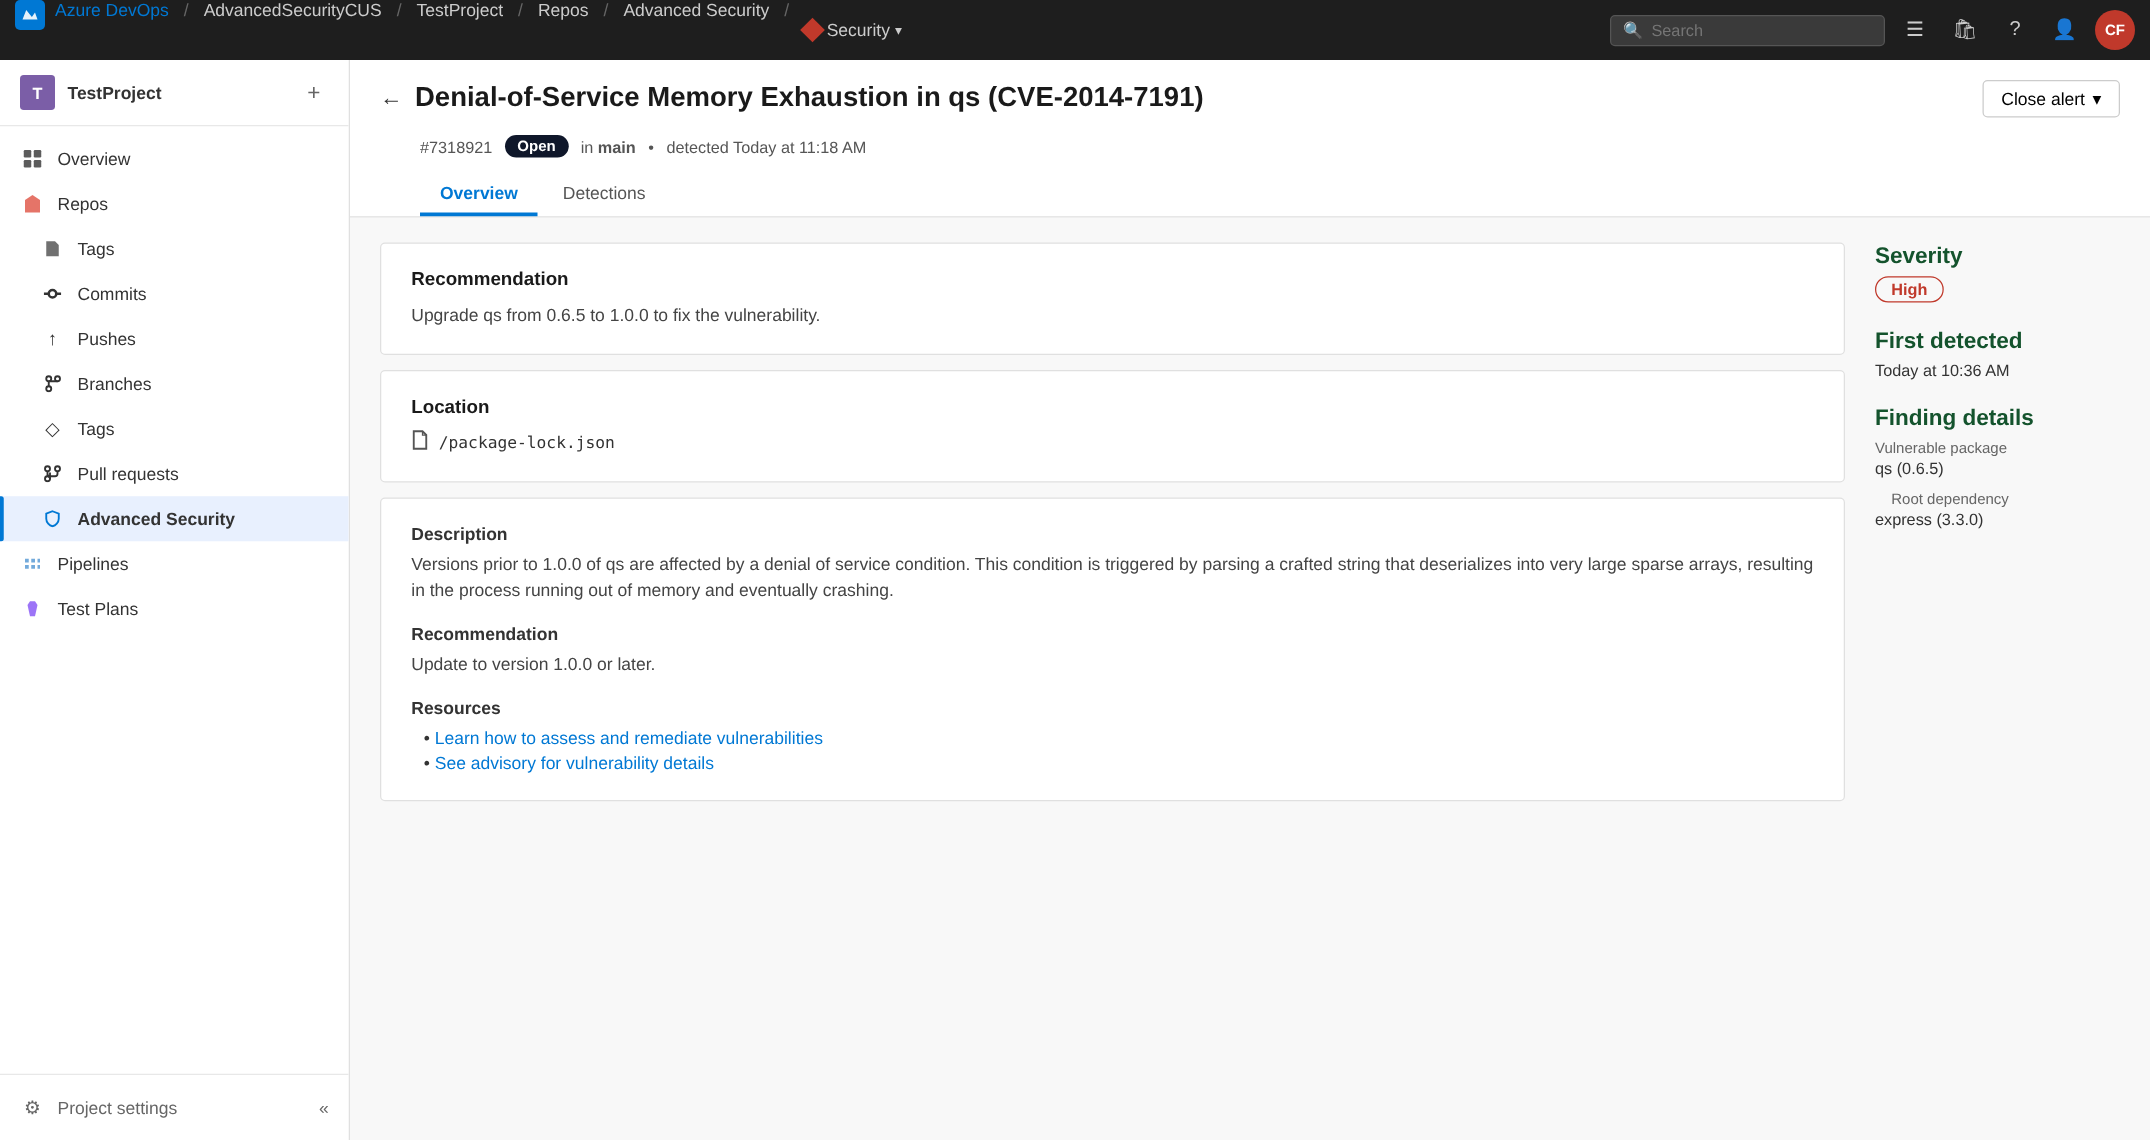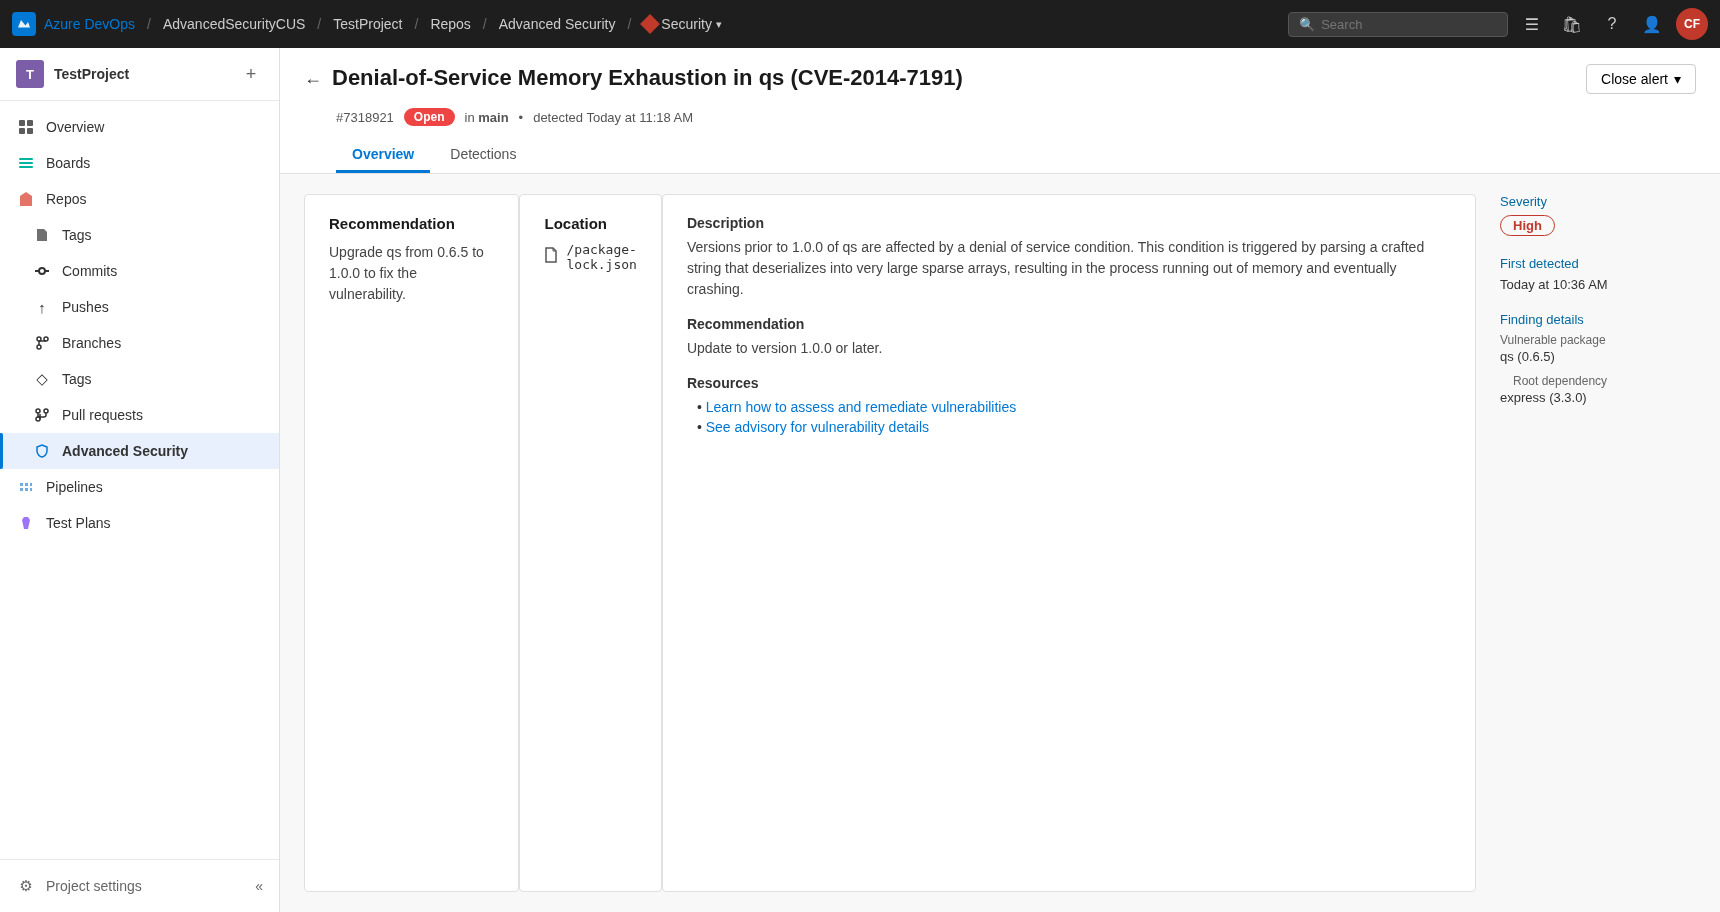--- a/index.html
+++ b/index.html
@@ -3,21 +3,20 @@
   <meta charset="utf-8">
   <style>
     * { box-sizing: border-box; margin: 0; padding: 0; }
     body { font-family: -apple-system, BlinkMacSystemFont, 'Segoe UI', sans-serif; font-size: 14px; background: #f3f3f3; color: #333; height: 912px; overflow: hidden; }
 
     
     .topnav {
       height: 48px;
       background: #1e1e1e;
       display: flex;
-      align-items: center;
       padding: 0 12px;
       gap: 8px;
       color: #fff;
       flex-shrink: 0;
     }
     .topnav-logo {
       width: 24px; height: 24px;
       background: #0078d4;
       border-radius: 4px;
       display: flex; align-items: center; justify-content: center;
@@ -195,21 +194,21 @@
       white-space: nowrap;
       flex-shrink: 0;
     }
     .alert-meta {
       display: flex; align-items: center; gap: 10px;
       padding: 6px 0 12px 32px;
       font-size: 13px; color: #555;
     }
     .alert-id { color: #555; }
     .status-badge {
-      background: #ef4444;
+      background: #0f172a;
       color: #fff;
       border-radius: 12px;
       padding: 2px 10px;
       font-size: 12px;
       font-weight: 600;
     }
     .alert-location-text { color: #555; }
 
     
     .tabs-row {
@@ -235,21 +234,22 @@
       display: flex;
       gap: 0;
       padding: 20px 24px;
       flex: 1;
     }
 
     
     .main-panel {
       flex: 1;
       display: flex;
-      flex-direction: row;
+      flex-direction: column;
+      gap: 12px;
       min-width: 0;
     }
 
     
     .card {
       background: #fff;
       border: 1px solid #e0e0e0;
       border-radius: 4px;
       padding: 20px 24px;
     }
@@ -286,21 +286,21 @@
     .resources-list a { color: #0078d4; text-decoration: none; }
 
     
     .right-panel {
       width: 220px;
       flex-shrink: 0;
       padding-left: 24px;
     }
     .meta-section { margin-bottom: 20px; }
     .meta-label {
-      font-size: 13px; font-weight: 400; color: #0369a1; margin-bottom: 6px;
+      font-size: 18px; font-weight: 700; color: #14532d; margin-bottom: 6px;
     }
     .meta-value {
       font-size: 13px; color: #333;
     }
     .severity-badge {
       display: inline-flex; align-items: center;
       border: 1.5px solid #c0392b;
       color: #c0392b;
       border-radius: 12px;
       padding: 2px 12px;
@@ -371,30 +371,20 @@
           <svg width="16" height="16" viewBox="0 0 16 16" fill="currentColor">
             <rect x="1" y="1" width="6" height="6" rx="1" opacity="0.8"></rect>
             <rect x="9" y="1" width="6" height="6" rx="1" opacity="0.8"></rect>
             <rect x="1" y="9" width="6" height="6" rx="1" opacity="0.8"></rect>
             <rect x="9" y="9" width="6" height="6" rx="1" opacity="0.8"></rect>
           </svg>
         </div>
         <span class="nav-label">Overview</span>
       </div>
 
-      <div class="nav-item">
-        <div class="nav-icon" style="color:#00b4a0;">
-          <svg width="16" height="16" viewBox="0 0 16 16" fill="currentColor">
-            <rect x="1" y="3" width="14" height="2" rx="1"></rect>
-            <rect x="1" y="7" width="14" height="2" rx="1"></rect>
-            <rect x="1" y="11" width="14" height="2" rx="1"></rect>
-          </svg>
-        </div>
-        <span class="nav-label">Boards</span>
-      </div>
 
       <div class="nav-item">
         <div class="nav-icon" style="color:#e05c4e;">
           <svg width="16" height="16" viewBox="0 0 16 16" fill="currentColor">
             <path d="M8 1L14 5v10H2V5L8 1z" opacity="0.85"></path>
           </svg>
         </div>
         <span class="nav-label">Repos</span>
       </div>
 

